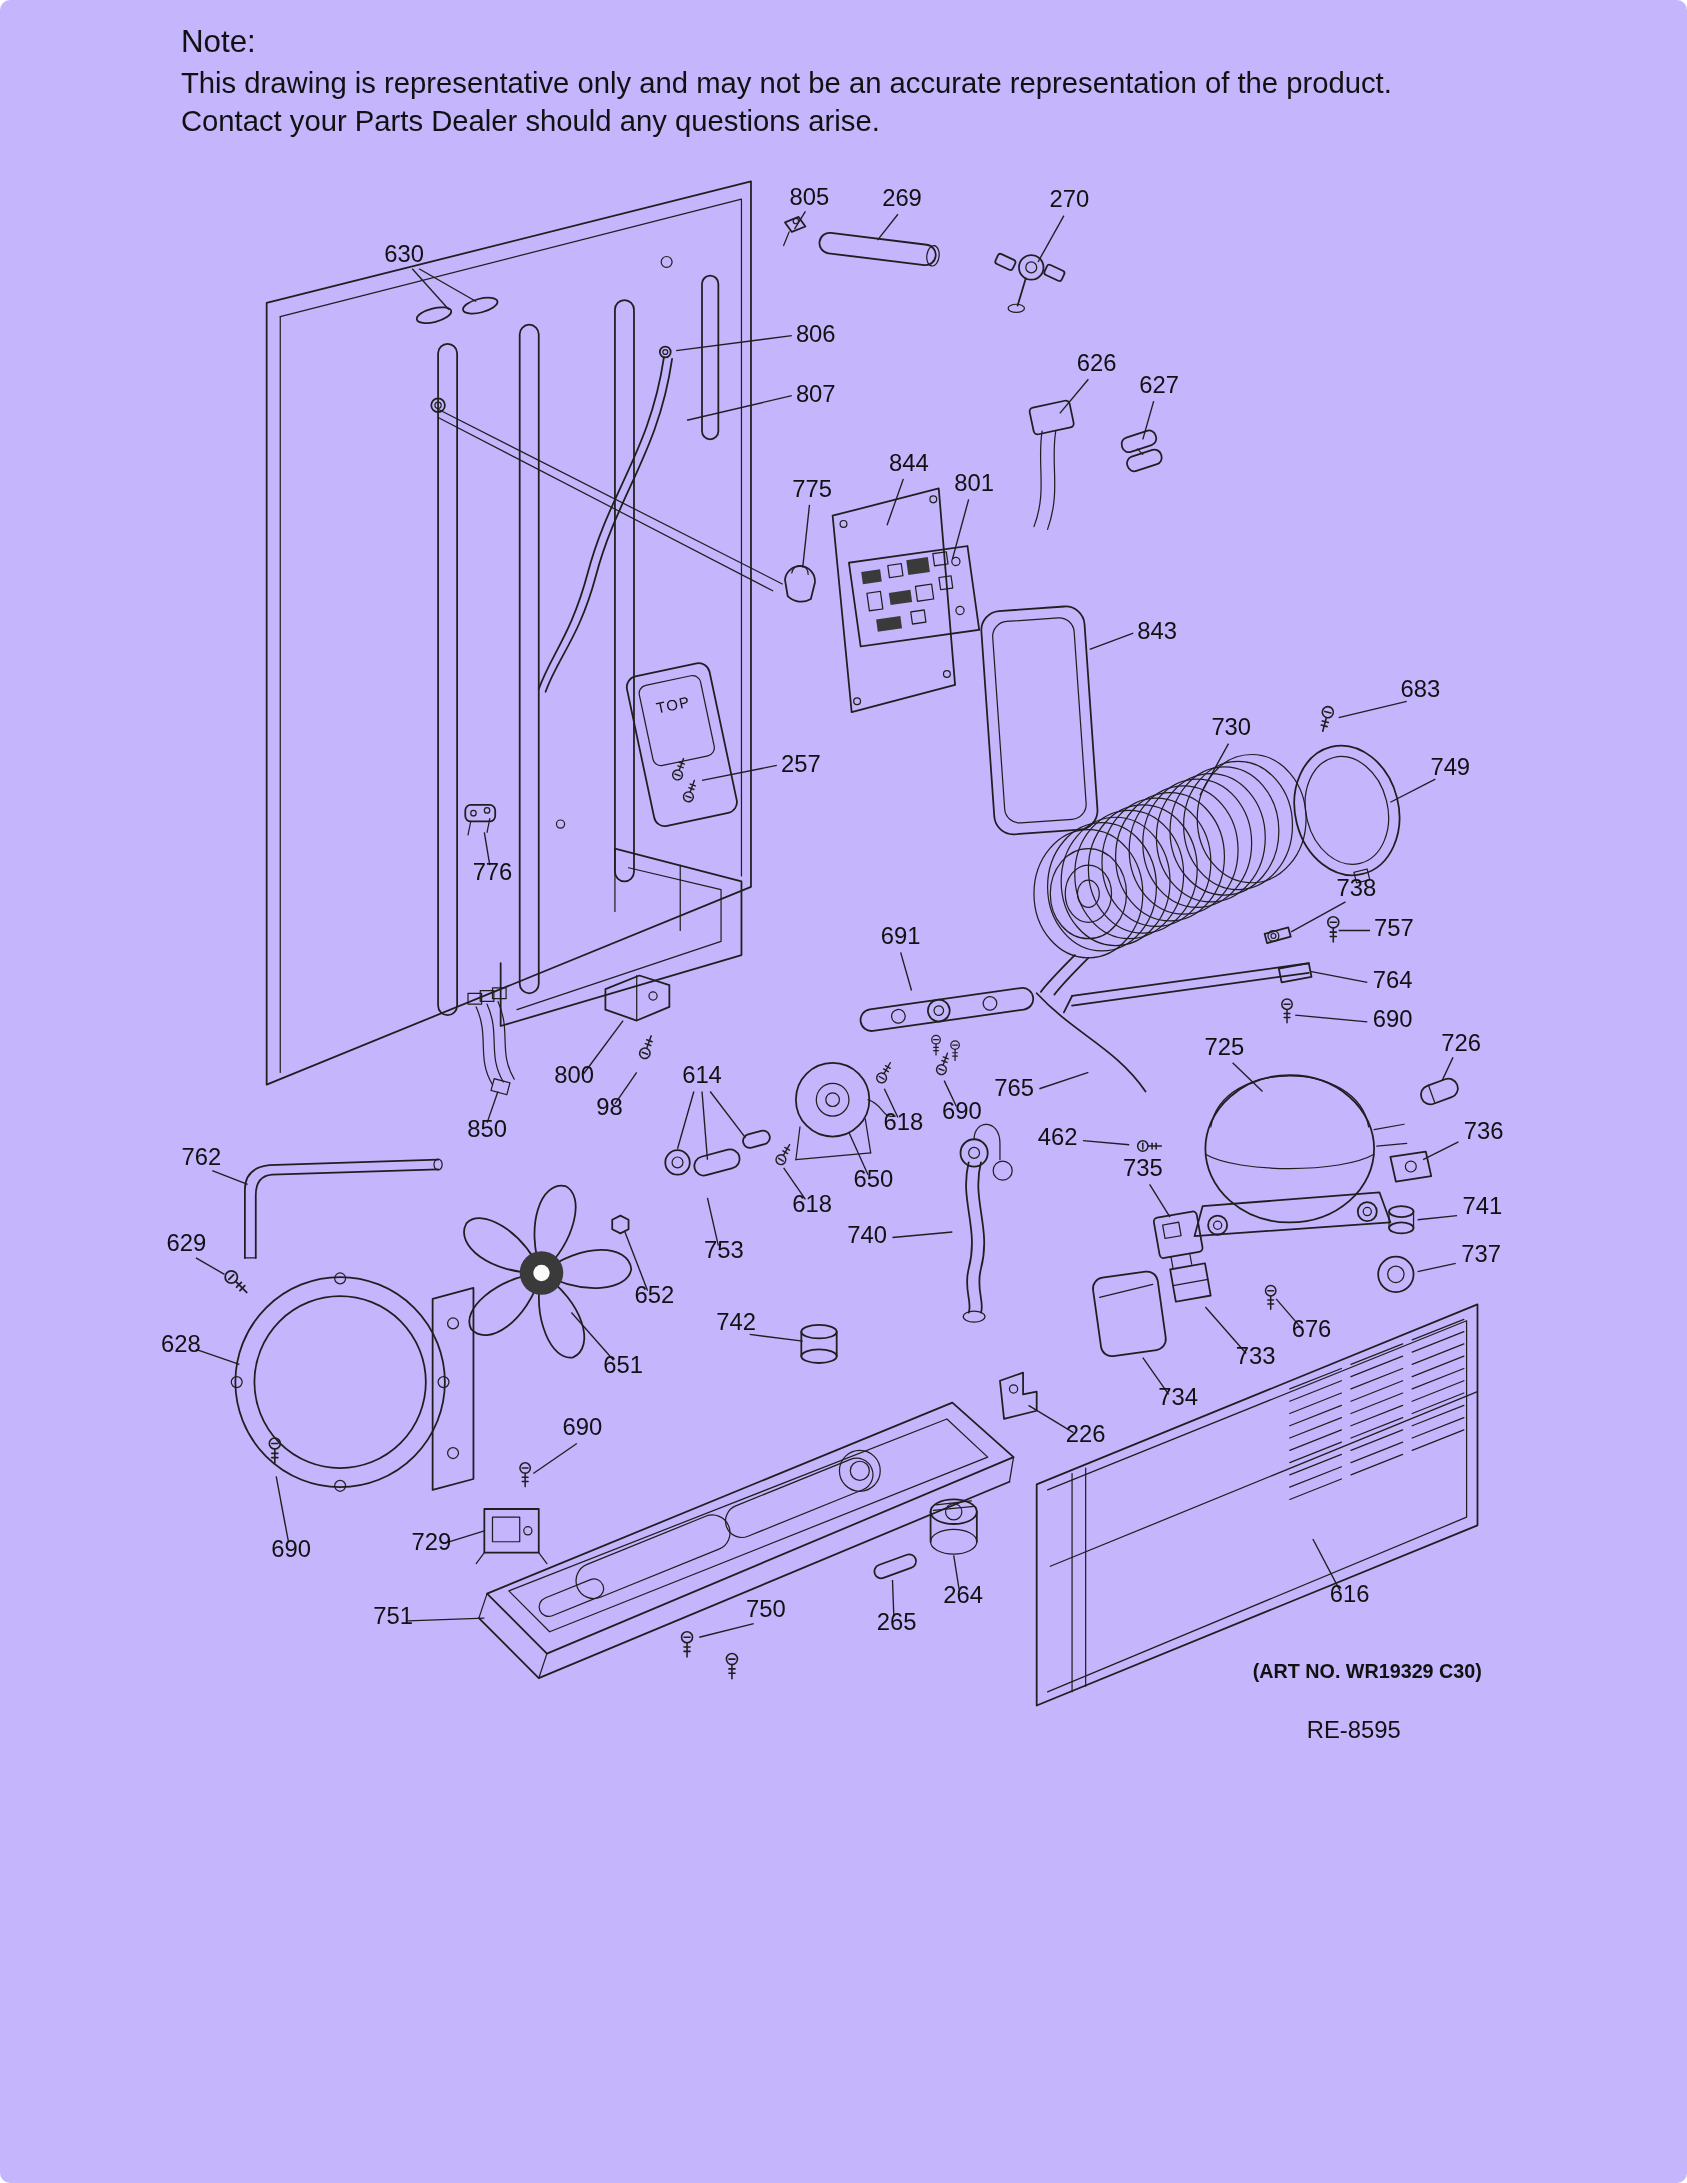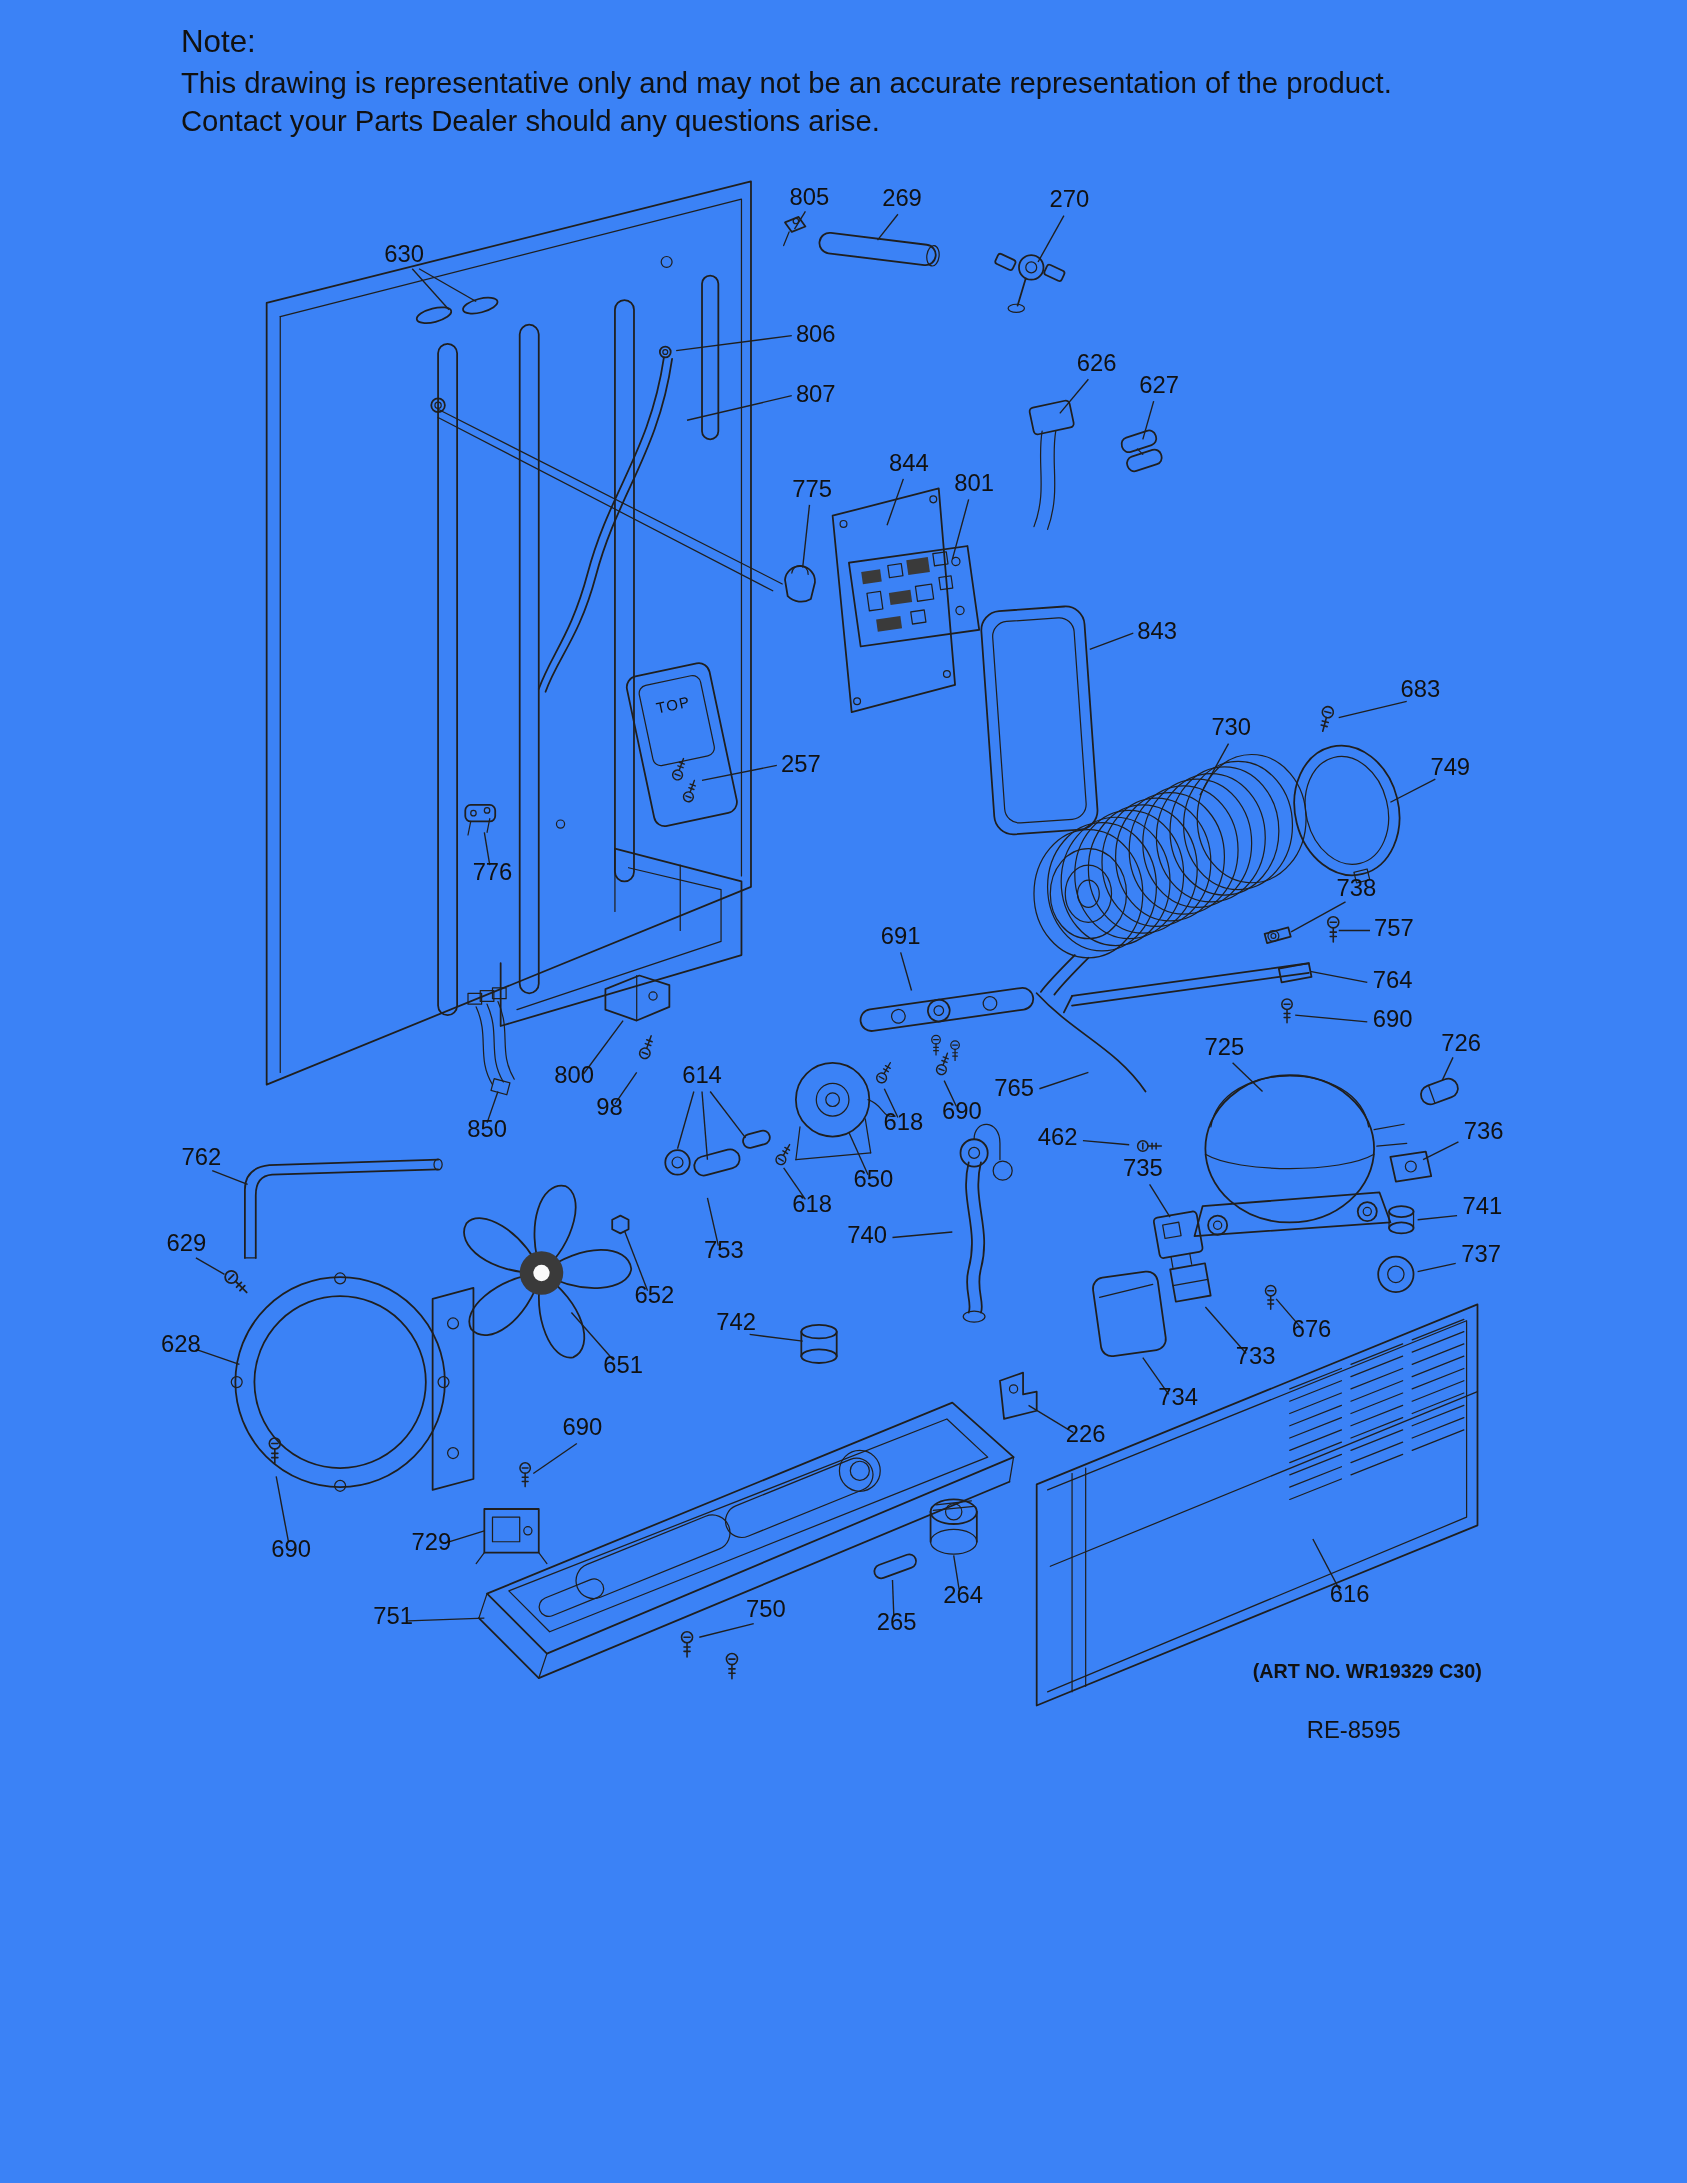--- a/index.html
+++ b/index.html
@@ -1,16 +1,16 @@
 <!DOCTYPE html>
 <html style="font-size:10.6px"><head>
 <meta charset="utf-8">
 <style>
   html,body{margin:0;padding:0;background:#fff;}
-  .page{position:relative;width:1687px;height:2183px;background:#3b82f6;overflow:hidden;}
+  .page{position:relative;width:1687px;height:2183px;background:#c4b5fd;overflow:hidden;border-radius:10px;}
   .page > svg{position:absolute;left:0;top:0;width:100%;height:100%;}
   .ink{stroke:#1f1f1f;fill:none;stroke-width:1.3;stroke-linecap:round;stroke-linejoin:round;}
   .thin{stroke-width:0.9;}
   .dark{fill:#3a3a3a;stroke:none;}
   text{font-family:"Liberation Sans","DejaVu Sans",sans-serif;fill:#111;}
   .note-h{font-size:23px;}
   .note-b{font-size:21.5px;}
   .callout{font-size:17.5px;}
   .leader{stroke:#1f1f1f;stroke-width:1;fill:none;}
   .artno{font-size:14.5px;font-weight:bold;}

